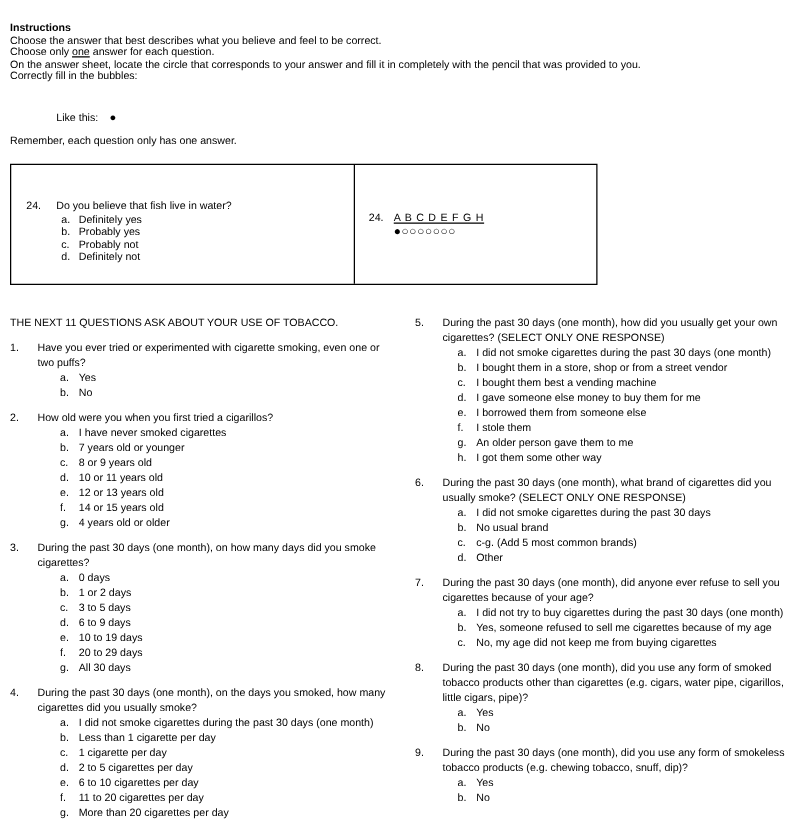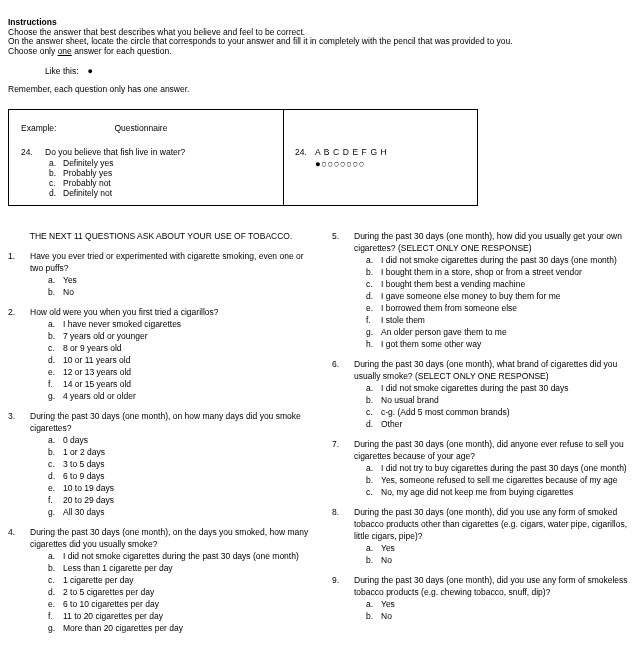--- a/index.html
+++ b/index.html
@@ -8,78 +8,76 @@
   .page {
     font-family:"Liberation Sans","DejaVu Sans",sans-serif;
     font-size:8.5px; color:#000;
     padding:18px 8px 0 8px;
   }
 
   
   .instructions { line-height:9.6px; }
   .instr-title { font-weight:bold; }
   .u { text-decoration:underline; }
-  .like-this { margin:11px 0 8px 37px; }
+  .like-this { margin:24px 0 8px 37px; }
   .bullet { margin-left:9px; font-size:9px; }
 
   
   .example-box { margin-top:14px; border:1px solid #000; width:470px; height:97px; display:flex; }
   .ex-left { flex:0 0 274px; padding:13px 6px 0 12px; line-height:10px; }
   .ex-qn-label { margin-left:58px; }
   .ex-q { display:flex; margin-top:14px; }
   .ex-qnum { flex:0 0 24px; }
   .ex-qtext { flex:1; }
   .ex-opts { margin-left:28px; margin-top:1px; }
   .ex-opts .opt-letter { flex:0 0 14px; }
   .ex-divider { flex:0 0 1px; width:1px; background:#000; }
   .ex-right { flex:1; padding:37px 0 0 11px; line-height:10px; }
   .ex-ansnum { display:inline-block; width:20px; }
-  .ex-letters { letter-spacing:0.6px; }
+  .ex-letters { letter-spacing:0.6px;text-decoration:underline; }
   .ex-bubbles { margin-left:20px; margin-top:2px; font-size:9.5px; letter-spacing:0.5px; }
 
   
   .columns { display:flex; margin-top:24px; }
   .col-left { flex:0 0 306px; }
   .col-right { flex:0 0 300px; margin-left:18px; }
-  .section-header { line-height:12px; margin-bottom:8px;text-align:center; }
+  .section-header { line-height:12px; margin-bottom:8px; }
   .question { margin-bottom:8px; line-height:12px; }
   .q-row { display:flex; }
   .q-num { flex:0 0 22px; }
   .q-text { flex:1; }
   .opts { margin-left:40px; }
   .col-right .opts { margin-left:34px; }
   .opt { display:flex; }
   .opt-letter { flex:0 0 15px; }
   .opt-text { flex:1; }
 </style>
 </head>
 <body>
 
 <div class="page">
 
   <section class="instructions">
     <div class="instr-title">Instructions</div>
     <div id="instr-lines">
         <div class="instr-line"><span>Choose the answer that best describes what you believe and feel to be correct.</span></div>
+        <div class="instr-line"><span>Choose only </span><span class="u">one</span><span> answer for each question.</span></div>
         <div class="instr-line"><span>On the answer sheet, locate the circle that corresponds to your answer and fill it in completely with the pencil that was provided to you.</span></div>
-        <div class="instr-line"><span>Choose only </span><span class="u">one</span><span> answer for each question.</span></div>
+        <div class="instr-line"><span>Correctly fill in the bubbles:</span></div>
       </div>
     <div class="like-this">
       <span>Like this:</span><span class="bullet">●</span>
     </div>
     <div id="instr-after">
         <div class="instr-line"><span>Remember, each question only has one answer.</span></div>
       </div>
   </section>
 
   <section class="example-box">
     <div class="ex-left">
-      <div class="ex-head">
-        <span>Example:</span><span class="ex-qn-label">Questionnaire</span>
-      </div>
       <div class="ex-q">
         <span class="ex-qnum">24.</span>
         <span class="ex-qtext">Do you believe that fish live in water?</span>
       </div>
       <div id="ex-options" class="ex-opts">
           <div class="opt">
             <span class="opt-letter">a.</span>
             <span class="opt-text">Definitely yes</span>
           </div>
           <div class="opt">

